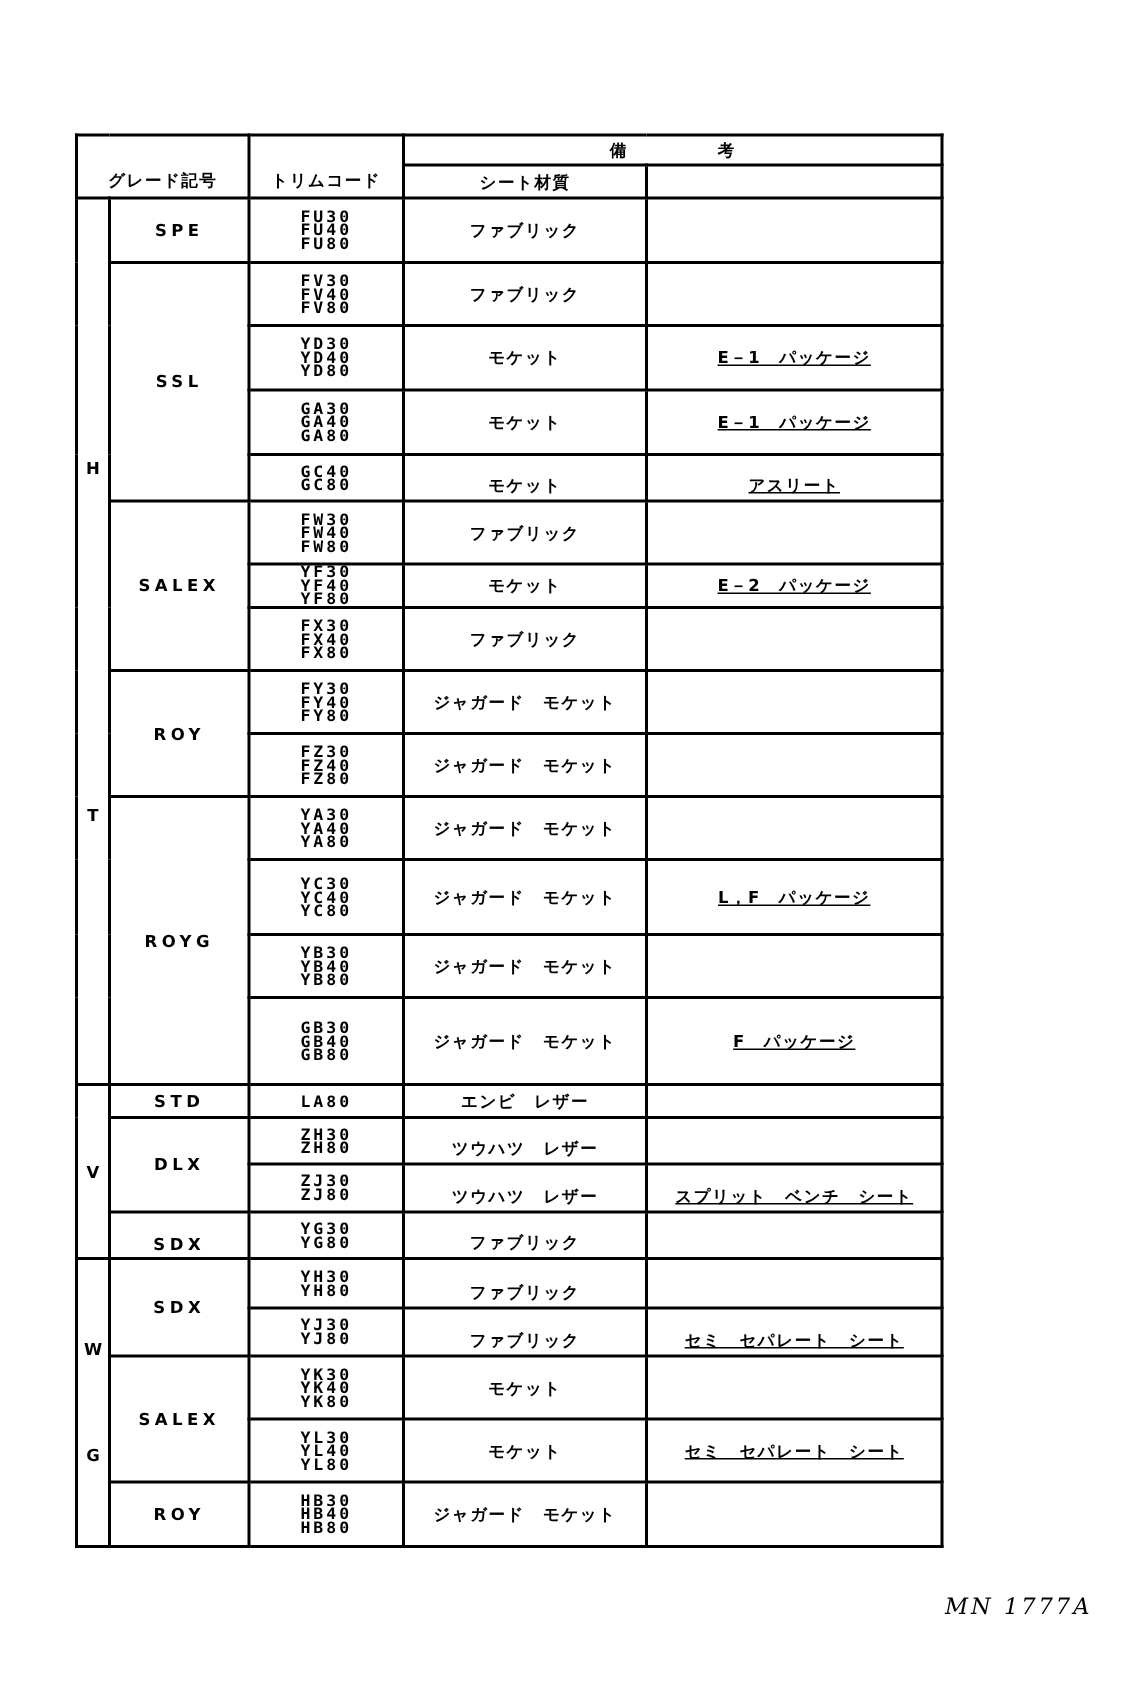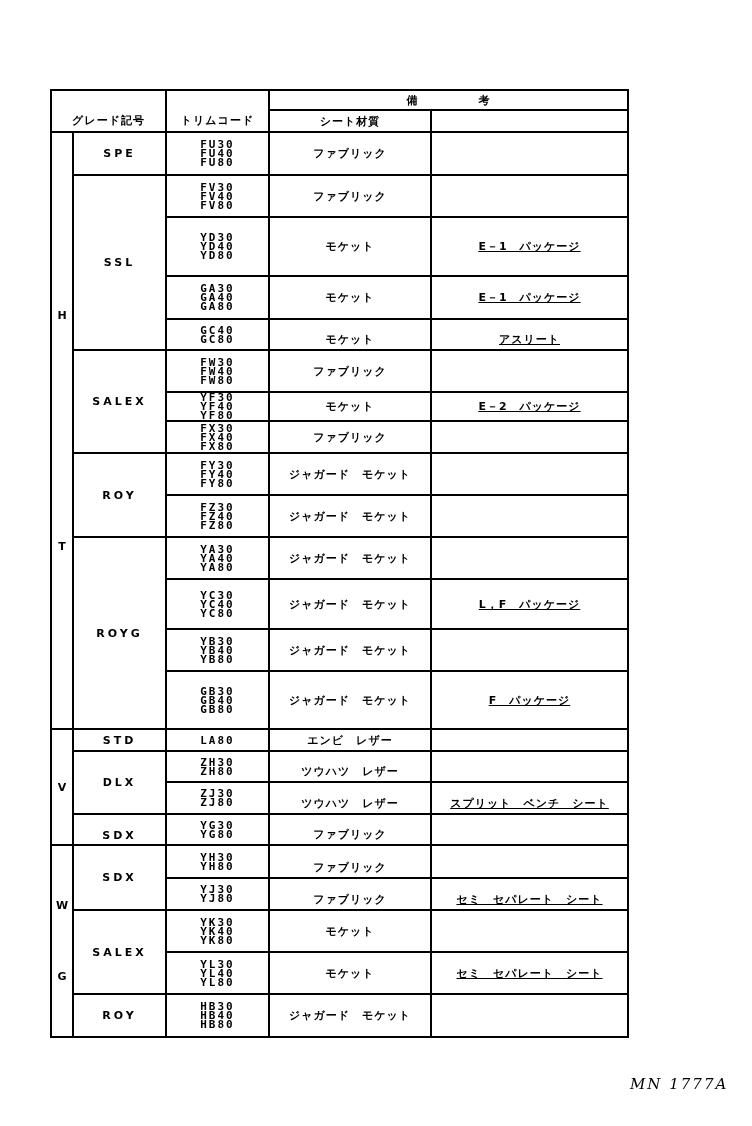--- a/index.html
+++ b/index.html
@@ -19,21 +19,21 @@
   .grade { letter-spacing: 3px; font-size: 12px; margin-left: 25px; }
   .group { font-size: 12px; line-height: 1; }
   .group span { display: block; }
   .trim { font-family: "DejaVu Sans Mono", monospace; font-size: 11px; line-height: 9px;
           letter-spacing: 2px; font-weight: bold; }
   .trim span { display: block; transform: scaleY(0.95); }
   .seat { font-size: 10px; letter-spacing: 1px; border-radius: 11px; }
   .note { font-size: 10px; letter-spacing: 1px; text-decoration: underline; }
   .low { vertical-align: bottom !important; padding-bottom: 2px !important; }
   .doc-id { position: absolute; left: 630px; top: 1062px; font-family: "DejaVu Serif", serif;
-            font-style: italic; font-size: 15px; letter-spacing: 2px; margin-top: 13px; }
+            font-style: italic; font-size: 15px; letter-spacing: 2px; }
 </style>
 </head>
 <body>
 
 <table class="spec">
   <colgroup>
     <col class="c-group">
       <col class="c-grade">
       <col class="c-trim">
       <col class="c-seat">
@@ -69,21 +69,21 @@
   <tr style="height:42px">
     <td rowspan="4" class="grade">SSL</td>
     <td class="trim">
           <span>FV30</span>
           <span>FV40</span>
           <span>FV80</span>
         </td>
     <td class="seat">ファブリック</td>
     <td class="note"></td>
   </tr>
-  <tr style="height:59px">
+  <tr style="height:43px">
     <td class="trim">
           <span>YD30</span>
           <span>YD40</span>
           <span>YD80</span>
         </td>
     <td class="seat">モケット</td>
     <td class="note">E－1　パッケージ</td>
   </tr>
   <tr style="height:43px">
     <td class="trim">
@@ -115,21 +115,21 @@
   </tr>
   <tr style="height:28px">
     <td class="trim">
           <span>YF30</span>
           <span>YF40</span>
           <span>YF80</span>
         </td>
     <td class="seat">モケット</td>
     <td class="note">E－2　パッケージ</td>
   </tr>
-  <tr style="height:32px">
+  <tr style="height:42px">
     <td class="trim">
           <span>FX30</span>
           <span>FX40</span>
           <span>FX80</span>
         </td>
     <td class="seat">ファブリック</td>
     <td class="note"></td>
   </tr>
 
   <tr style="height:42px">

